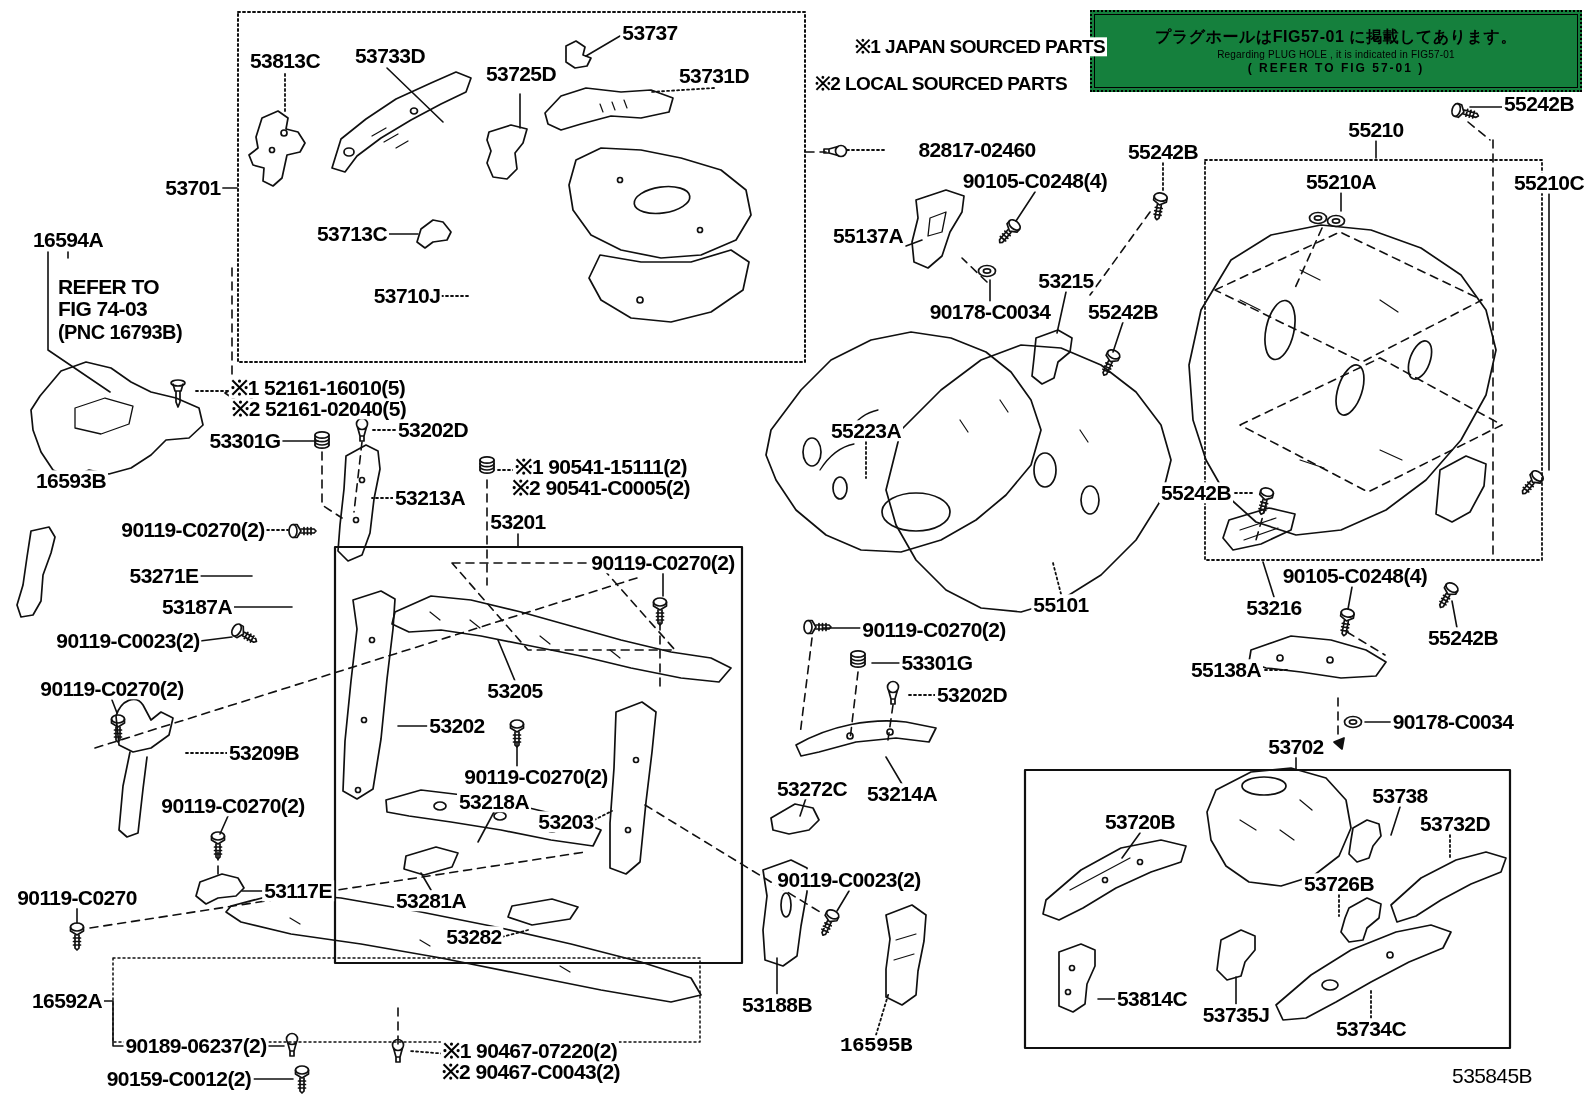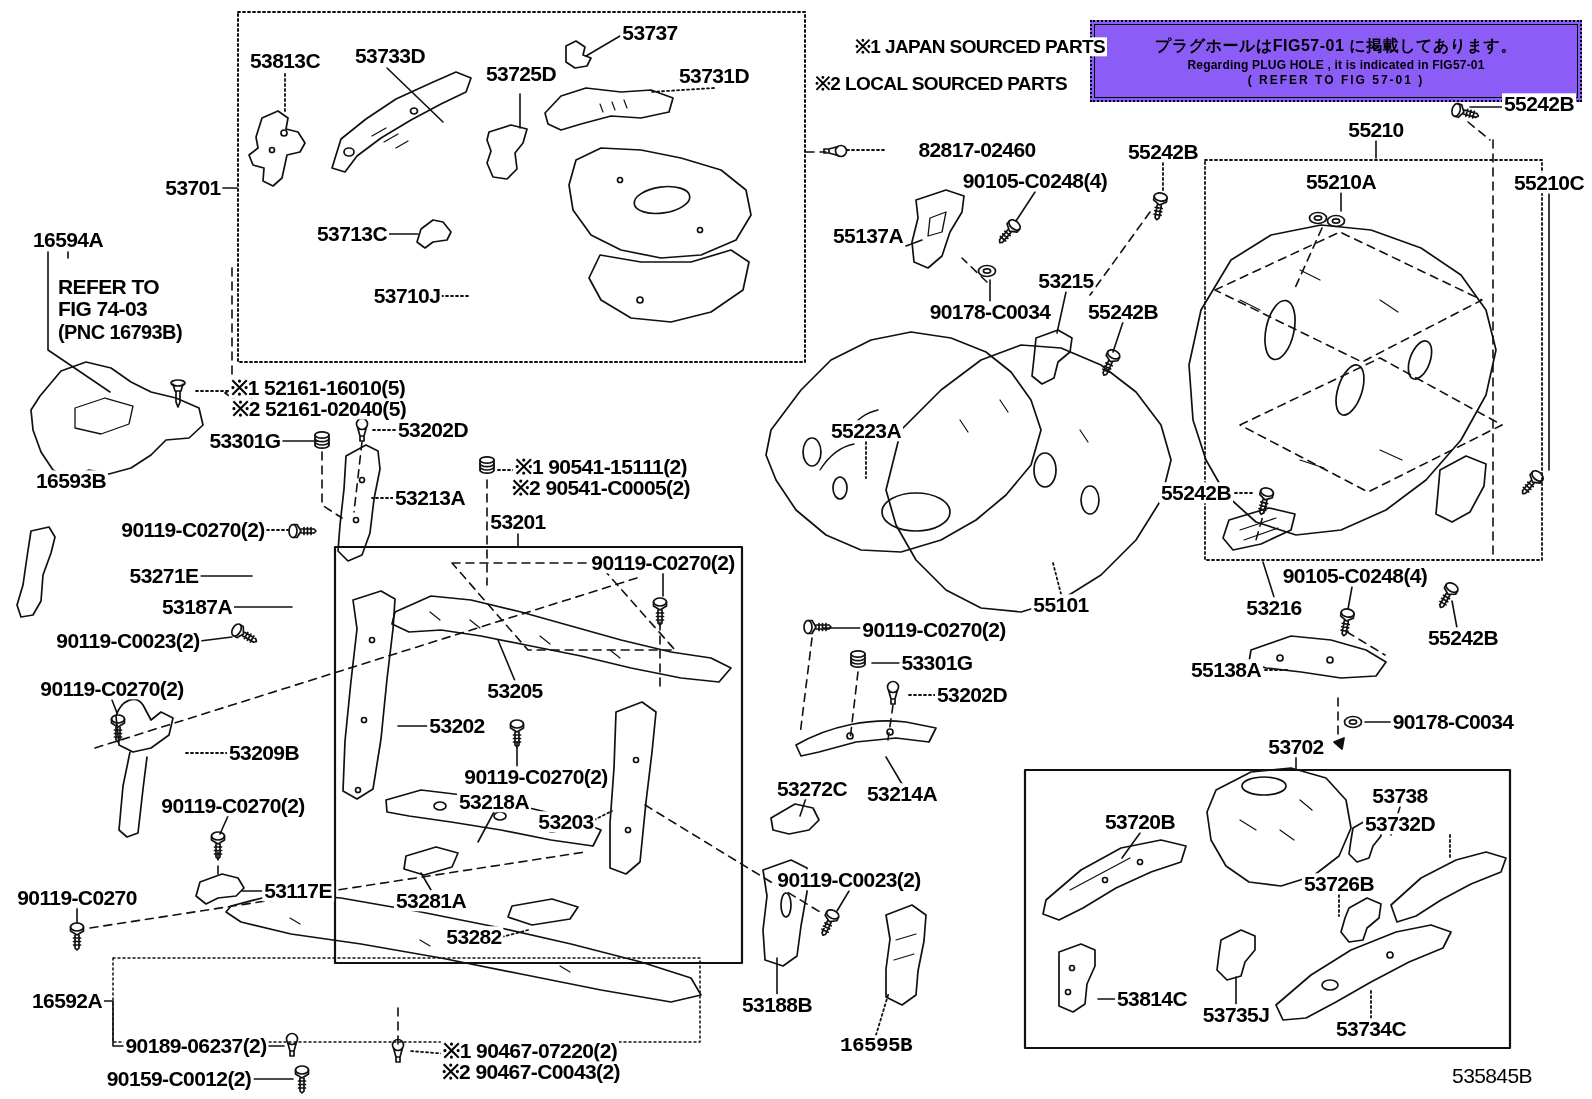--- a/index.html
+++ b/index.html
@@ -2,26 +2,26 @@
 <html><head>
 <meta charset="utf-8">
 <style>
   html,body{margin:0;padding:0;background:#fff;}
   .stage{position:relative;width:1592px;height:1099px;background:#ffffff;overflow:hidden;
          font-family:"Liberation Sans",sans-serif;color:#000;}
   .art{position:absolute;left:0;top:0;}
   .lbl{position:absolute;transform:translate(-50%,-50%);font-size:21px;font-weight:700;
        letter-spacing:-0.6px;white-space:nowrap;line-height:1.02;background:#fff;padding:0 2px;}
   .lbl.left{transform:translate(0,-50%);}
-  .infobox{position:absolute;left:1090px;top:20px;width:492px;height:82px;
-           border:2px dotted #000;box-sizing:border-box;background:#8b5cf6;}
+  .infobox{position:absolute;left:1090px;top:10px;width:492px;height:82px;
+           border:2px dotted #000;box-sizing:border-box;background:#15803d;}
   .infobox .inner{margin:2px;border:1px solid #000;height:calc(100% - 4px);box-sizing:border-box;
                   display:flex;flex-direction:column;justify-content:center;align-items:center;gap:1px;}
   .infobox .jp{font-size:16px;font-weight:700;letter-spacing:0.5px;}
-  .infobox .en{font-size:12px;font-weight:700;letter-spacing:0.2px;}
+  .infobox .en{font-size:10px;font-weight:400;letter-spacing:0.2px;}
   .infobox .ref{font-size:12px;font-weight:700;letter-spacing:2px;}
   svg *{vector-effect:non-scaling-stroke;}
 </style>
 </head>
 <body>
 
 <div class="stage">
 
   <svg class="art" width="1592" height="1099" viewBox="0 0 1592 1099" fill="none" stroke="#101010" stroke-width="1.7" stroke-linejoin="round" stroke-linecap="round">
     <defs>
@@ -393,21 +393,21 @@
       <div class="lbl" style="left: 876px; top: 1046px; font-family: Liberation Mono, monospace;">16595B</div>
       <div class="lbl" style="left: 1196px; top: 493px;">55242B</div>
       <div class="lbl" style="left: 1274px; top: 608px;">53216</div>
       <div class="lbl" style="left: 1355px; top: 576px;">90105-C0248(4)</div>
       <div class="lbl" style="left: 1463px; top: 638px;">55242B</div>
       <div class="lbl" style="left: 1226px; top: 670px;">55138A</div>
       <div class="lbl" style="left: 1453px; top: 722px;">90178-C0034</div>
       <div class="lbl" style="left: 1296px; top: 747px;">53702</div>
       <div class="lbl" style="left: 1140px; top: 822px;">53720B</div>
       <div class="lbl" style="left: 1400px; top: 796px;">53738</div>
-      <div class="lbl" style="left: 1400px; top: 824px; text-align: right;">53732D</div>
+      <div class="lbl" style="left: 1455px; top: 824px; text-align: right;">53732D</div>
       <div class="lbl" style="left: 1339px; top: 884px;">53726B</div>
       <div class="lbl" style="left: 1152px; top: 999px;">53814C</div>
       <div class="lbl" style="left: 1236px; top: 1015px;">53735J</div>
       <div class="lbl" style="left: 1371px; top: 1029px;">53734C</div>
       <div class="lbl" style="left: 1492px; top: 1076px; font-weight: 400;">535845B</div>
     </div>
 
 </div>
 
 </body></html>

